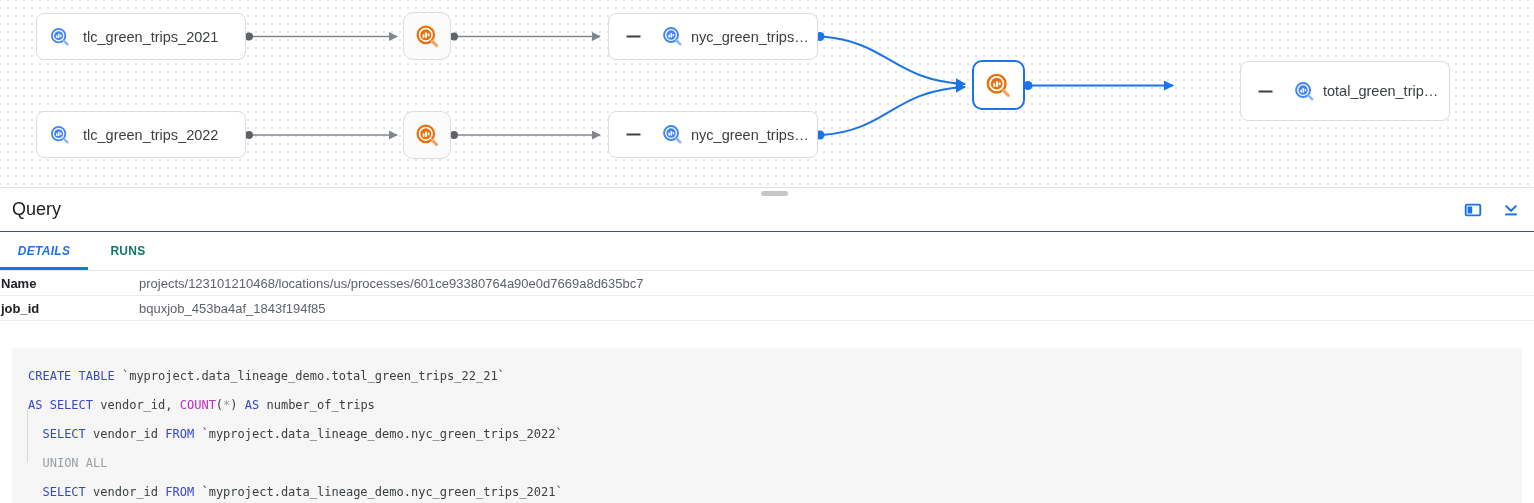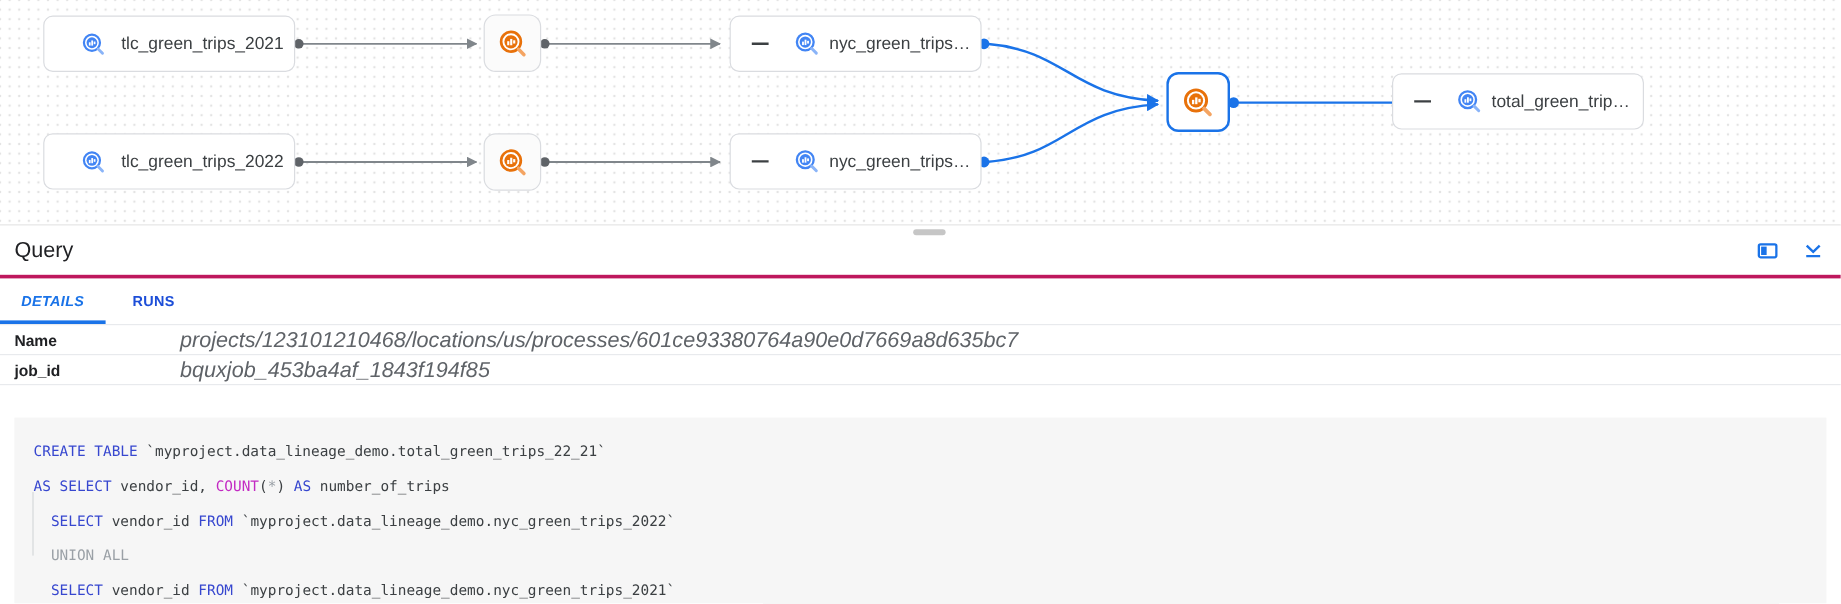--- a/index.html
+++ b/index.html
@@ -7,55 +7,55 @@
     font-family:"Liberation Sans", sans-serif; }
 
   
   .canvas { position:relative; width:1534px; height:188px; background:#fff;
     background-image:radial-gradient(#e3e3e3 1px, transparent 1.3px);
     background-size:8px 8px; background-position:4px 4px;
     border-bottom:1px solid #e0e0e0; }
   .edges { position:absolute; left:0; top:0; }
   .node { position:absolute; display:flex; align-items:center; background:#fff;
     border:1px solid #dadce0; border-radius:8px; cursor:pointer; }
-  .node.big { width:210px; height:47px; padding-left:30px; }
+  .node.big { width:210px; height:47px; padding-left:12px; }
   .node.wide { padding-left:16px; }
   .node.mini { width:48px; height:48px; border-radius:10px; background:#fbfbfb;
     justify-content:center; padding:0; }
   .node.mini.selected { width:53px; height:50px; border:2px solid var(--accent,#1a73e8); background:#fff; }
   .nlabel { font-size:14.5px; font-weight:500; color:#3c4043; white-space:nowrap;
     overflow:hidden; margin-left:12px; }
   .node.wide .nlabel { margin-left:7px; }
   .bqicon { display:inline-flex; flex:none; }
   .minus { display:inline-flex; flex:none; margin-right:19px; cursor:pointer; }
 
   
   .panel { position:relative; width:1534px; height:315px; background:#fff; }
   .drag-handle { position:absolute; top:3px; left:761px; width:27px; height:5px;
     border-radius:2.5px; background:#c6c6c6; cursor:ns-resize; }
   .panel-header { height:44px; display:flex; align-items:center;
-    padding:0 14px 0 12px; border-bottom:3px solid #be185d; }
+    padding:0 14px 0 12px; border-bottom:1px solid #be185d; }
   .panel-title { font-size:18px; color:#202124; }
   .header-icons { margin-left:auto; display:flex; align-items:center; gap:20px; }
   .hicon { display:inline-flex; cursor:pointer; }
 
   .tabs { display:flex; height:39px; border-bottom:1px solid #e8eaed; }
   .tab { position:relative; display:flex; align-items:center; justify-content:center;
-    font-size:12px; font-weight:700; letter-spacing:.3px; color:#1d4ed8;
+    font-size:12px; font-weight:700; letter-spacing:.3px; color:#0f766e;
     cursor:pointer; }
   .tab-details { width:88px; }
   .tab-runs { width:80px; }
   .tab.active { color:var(--accent,#1a73e8);font-style:italic; }
   .tab.active::after { content:""; position:absolute; left:0; right:0; bottom:0;
     height:3px; background:var(--accent,#1a73e8); }
 
   .drow { display:grid; grid-template-columns:138px 1fr; align-items:center;
-    height:25px; padding-left:12px; border-bottom:1px solid #e8eaed; }
+    height:25px; padding-left:1px; border-bottom:1px solid #e8eaed; }
   .dlabel { font-size:13px; font-weight:700; color:#202124; }
-  .dvalue { font-size:18px; color:#5f6368;font-style:italic; }
+  .dvalue { font-size:13px; color:#5f6368; }
 
   .codeblock { position:relative; margin:27px 12px 0 12px; height:155px;
     background:#f6f6f6; padding:8px 16px; overflow:hidden; }
   .code-line { font-family:"DejaVu Sans Mono", monospace; font-size:12px;
     line-height:18px; white-space:pre; color:#3c4043;margin-top:11px; }
   .indent-guide { position:absolute; left:15px; top:62px; width:1px; height:53px;
     background:#d5d7da; }
   .tok-kw { color:var(--kw,#3747cf); }
   .tok-fn { color:var(--fn,#c32ac3);text-align:center; }
   .tok-cm { color:var(--cm,#9aa0a6); }
@@ -192,21 +192,21 @@
           <circle cx="10.5" cy="10.5" r="7.3" fill="#fff" stroke="#e8710a" stroke-width="2"></circle>
           <circle cx="10.5" cy="10.5" r="4.9" fill="#e8710a"></circle>
           <rect x="7.7" y="10.1" width="1.6" height="3" fill="#fff"></rect>
           <rect x="9.9" y="8.4" width="1.6" height="4.7" fill="#fff"></rect>
           <rect x="12.1" y="9.4" width="1.6" height="2.4" fill="#fff"></rect>
           <path d="M16.1 16.1 L20.1 20.1" stroke="#f4a462" stroke-width="2.6" stroke-linecap="round"></path>
         </svg>
     </span>
   </div>
 
-  <div class="node big wide" style="left:1160px;top:61px;height:47px">
+  <div class="node big wide" style="left:1240px;top:61px;height:60px">
     <span class="minus">
       <svg width="17" height="17" viewBox="0 0 17 17">
           <line x1="1.5" y1="8.5" x2="15.5" y2="8.5" stroke="#3c4043" stroke-width="2"></line>
         </svg>
     </span>
     <span class="bqicon">
       <svg width="23" height="23" viewBox="0 0 24 24">
           <circle cx="10.5" cy="10.5" r="7.3" fill="#fff" stroke="#4285f4" stroke-width="2"></circle>
           <circle cx="10.5" cy="10.5" r="4.9" fill="#4285f4"></circle>
           <rect x="7.7" y="10.1" width="1.6" height="3" fill="#fff"></rect>

